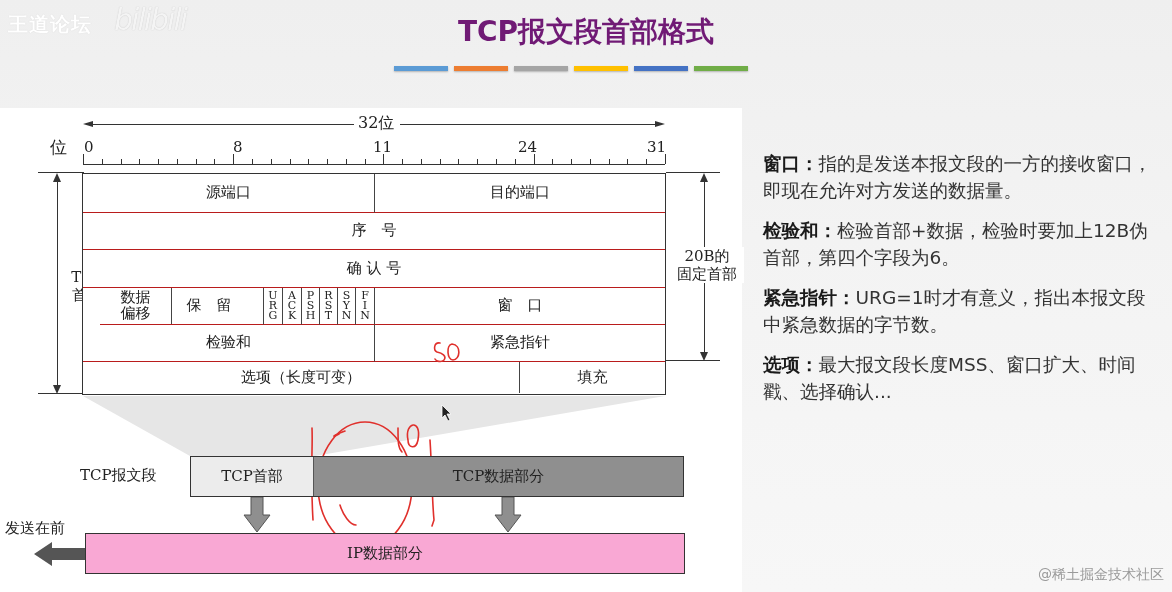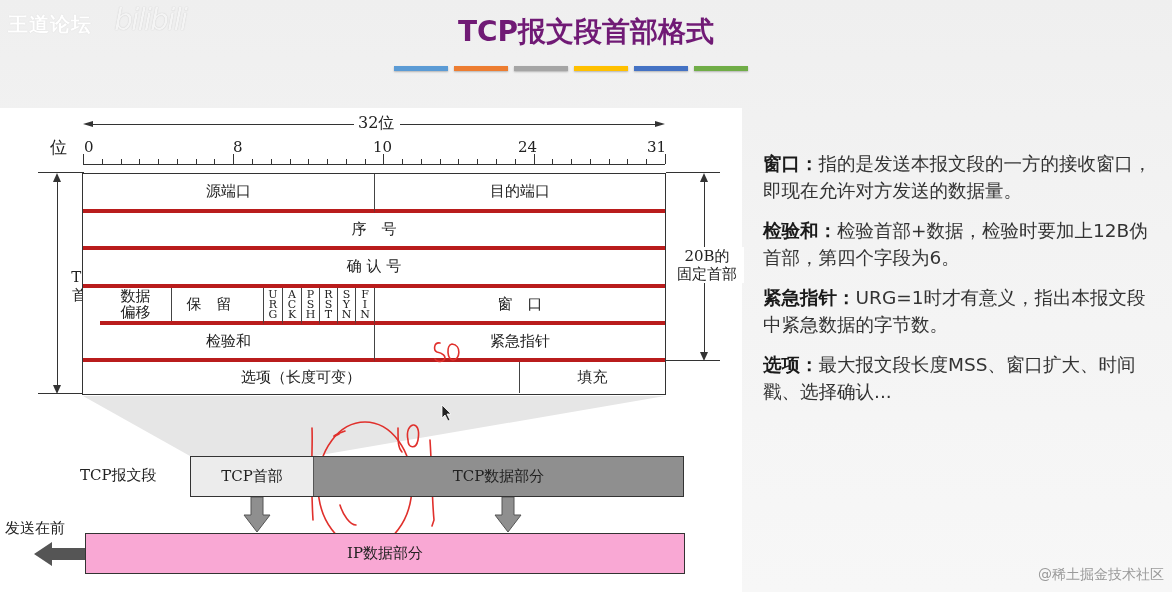--- a/index.html
+++ b/index.html
@@ -37,21 +37,21 @@
   
   .panel { left: 0; top: 108px; width: 742px; height: 484px; background: #ffffff; }
 
   
   .bits-label { font-size: 15px; color: #222; }
   .ruler { left: 83px; top: 155px; width: 582px; height: 10px; border-bottom: 1px solid #333; }
   .tick { position: absolute; bottom: 0; width: 1px; background: #333; }
 
   .hdr-table { left: 82px; top: 173px; width: 584px; height: 222px; border: 1.5px solid #333; background: #fff; }
   .cell {
-    position: absolute; border-right: 1px solid #444; border-bottom: 4px solid #b91c1c;
+    position: absolute; border-right: 1px solid #444; border-bottom: 1px solid #b91c1c;
     display: flex; align-items: center; justify-content: center;
     font-size: 15px; color: #222; text-align: center; line-height: 1.05;
   }
   .flag { font-size: 11px; line-height: 10px; letter-spacing: 0; flex-direction: column; }
   .flag span { display: block; }
 
   .side-label { font-size: 15px; text-align: center; line-height: 1.2; background: #fff; }
   .vline { position: absolute; width: 1px; background: #333; }
   .hline { position: absolute; height: 1px; background: #333; }
   .arrow-up, .arrow-down { position: absolute; width: 0; height: 0; border-left: 4px solid transparent; border-right: 4px solid transparent; }
@@ -94,21 +94,21 @@
 
 <div class="abs hline" style="left:92px; top:124px; width:262px;"></div>
 <div class="abs hline" style="left:400px; top:124px; width:256px;"></div>
 <div class="arrow-left" style="left:83px; top:121px;"></div>
 <div class="arrow-right" style="left:655px; top:121px;"></div>
 <div class="abs bits-label" style="left:358px; top:113px; font-size:16px;">32位</div>
 
 <div class="abs bits-label" style="left:50px; top:136px; font-size:17px;">位</div>
 <div class="abs bits-label" style="left:84px; top:138px;">0</div>
 <div class="abs bits-label" style="left:233px; top:138px;">8</div>
-<div class="abs bits-label" style="left:373px; top:138px;">10</div>
+<div class="abs bits-label" style="left:373px; top:138px;">11</div>
 <div class="abs bits-label" style="left:518px; top:138px;">24</div>
 <div class="abs bits-label" style="left:647px; top:138px;">31</div>
 <div class="abs ruler" id="ruler">
     <div class="tick" style="left: 0px; height: 10px;"></div>
     <div class="tick" style="left: 19px; height: 5px;"></div>
     <div class="tick" style="left: 38px; height: 5px;"></div>
     <div class="tick" style="left: 56px; height: 5px;"></div>
     <div class="tick" style="left: 75px; height: 5px;"></div>
     <div class="tick" style="left: 94px; height: 5px;"></div>
     <div class="tick" style="left: 113px; height: 5px;"></div>

